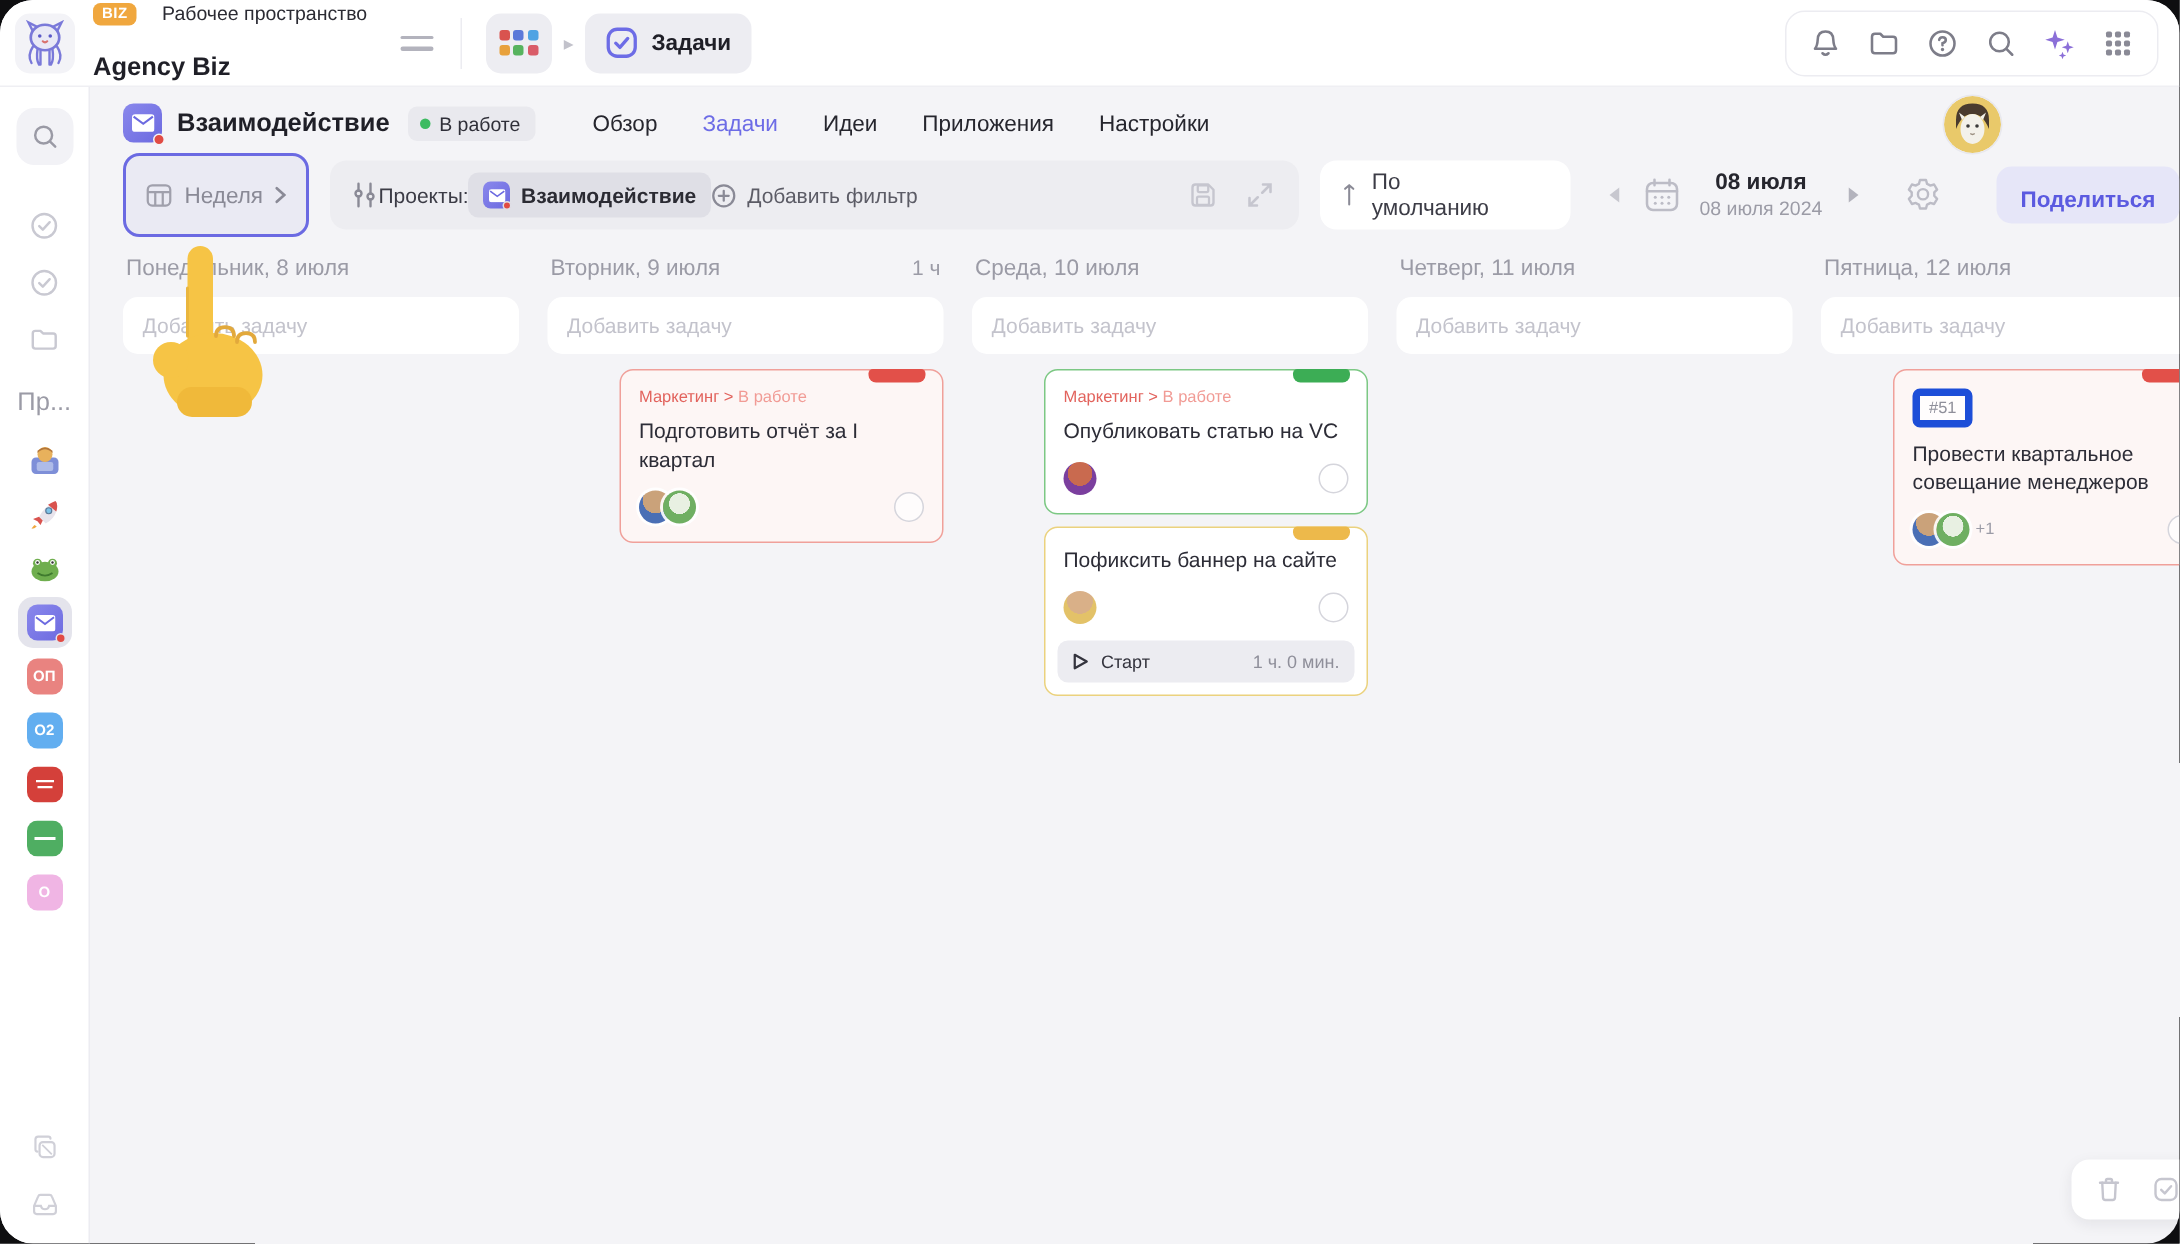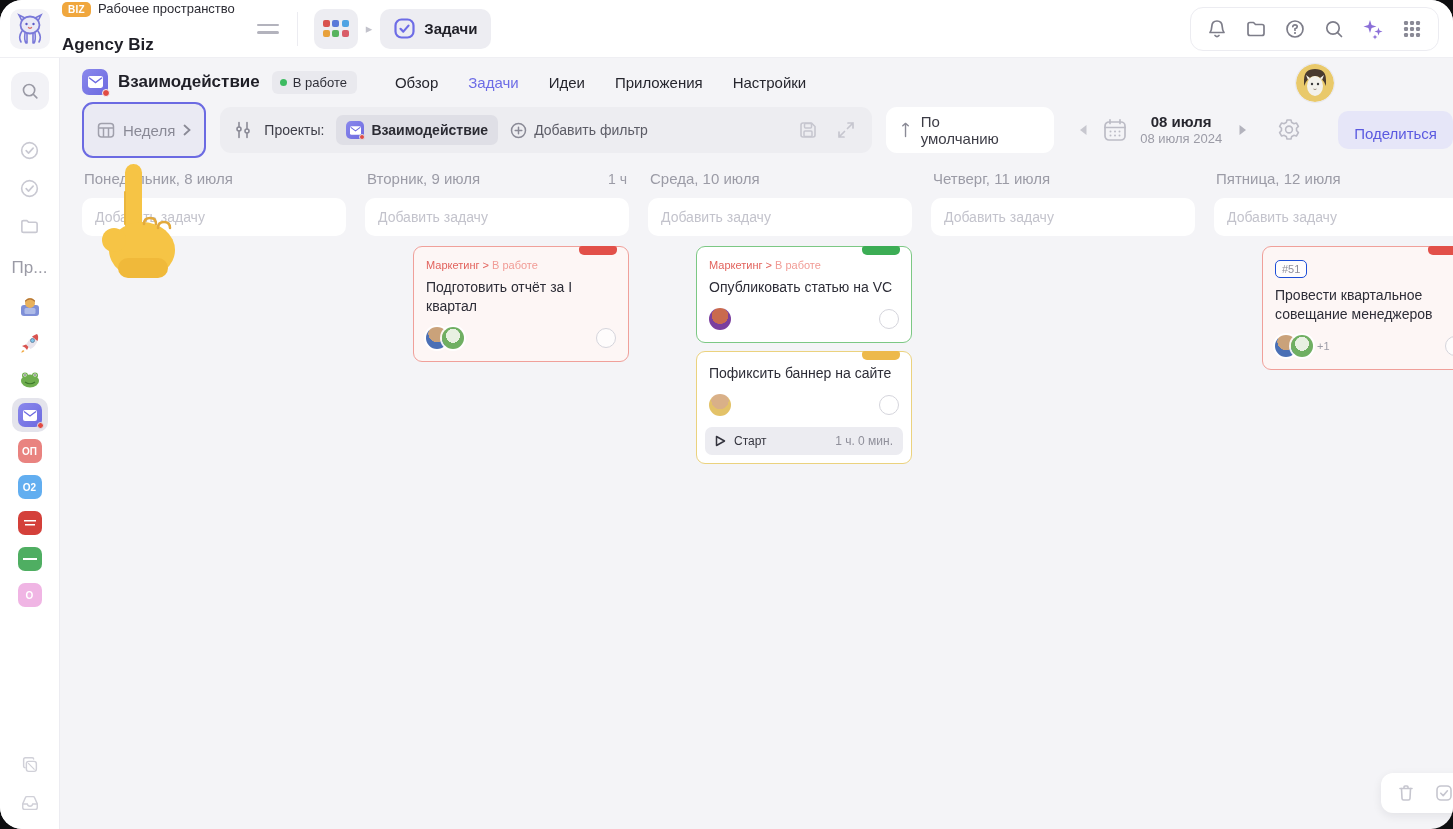--- a/index.html
+++ b/index.html
@@ -3,21 +3,21 @@
 <meta charset="utf-8">
 <style>
   * { margin:0; padding:0; box-sizing:border-box; }
   html,body { background:#0e0e10; font-family:"Liberation Sans","DejaVu Sans",sans-serif; }
   .app { position:relative; width:1453px; height:829px; background:#f4f4f7; border-radius:22px; overflow:hidden; }
 
   
   .topbar { position:absolute; top:0; left:0; right:0; height:58px; background:#fff; display:flex; align-items:center; padding:0 14px 0 10px; border-bottom:1px solid #efeff3; z-index:5; }
   .ws-logo { width:40px; height:40px; border-radius:10px; background:#f3f3f7; display:flex; align-items:center; justify-content:center; flex-shrink:0; }
   .ws-info { margin-left:12px; line-height:1.15; }
-  .ws-top { display:flex; align-items:center; gap:7px; }
+  .ws-top { display:flex; align-items:center; gap:17px; }
   .biz-badge { background:#f0a73e; color:#fff; font-size:10px; font-weight:bold; padding:2px 6px; border-radius:5px; letter-spacing:.3px; }
   .ws-label { font-size:13px; color:#2b2b33; }
   .ws-name { font-size:17px; font-weight:bold; color:#1f1f27; margin-top:18px; }
   .hamburger { margin-left:22px; display:flex; flex-direction:column; gap:5px; cursor:pointer; }
   .hamburger span { display:block; width:22px; height:2.5px; border-radius:2px; background:#b3b3bd; }
   .tb-divider { width:1px; height:34px; background:#ececf1; margin:0 16px 0 18px; }
   .apps-pill { width:44px; height:40px; border-radius:10px; background:#ededf2; display:flex; align-items:center; justify-content:center; }
   .apps-grid { display:grid; grid-template-columns:repeat(3,7px); grid-template-rows:repeat(2,7px); gap:2.5px; }
   .apps-grid i { border-radius:2px; }
   .crumb-chev { margin:0 8px; color:#c2c2cb; font-size:13px; }
@@ -47,35 +47,35 @@
   .proj-title { font-size:17px; font-weight:bold; color:#1f1f27; margin-left:10px; }
   .status-pill { margin-left:12px; background:#e9e9ee; border-radius:6px; padding:4px 10px 4px 8px; display:flex; align-items:center; gap:6px; font-size:13px; color:#2f2f38; }
   .status-dot { width:7px; height:7px; border-radius:50%; background:#3dbb61; }
   .proj-tabs { display:flex; gap:30px; margin-left:38px; }
   .proj-tab { font-size:15px; color:#26262e; cursor:pointer; }
   .proj-tab.active { color:#6d6ce6; }
 
   
   .toolbar { position:absolute; top:106px; left:60px; right:0; height:48px; display:flex; align-items:center; padding-left:22px; gap:14px; }
   .view-btn { height:56px; display:flex; align-items:center; gap:8px; padding:0 13px; background:#eaeaf3; border:2px solid #6b6ae2; border-radius:11px; color:#8a8a96; font-size:15px; cursor:pointer; }
-  .filter-pill { height:46px; width:700px; background:#ededf1; border-radius:11px; display:flex; align-items:center; padding:0 14px; gap:12px; }
+  .filter-pill { height:46px; width:700px; background:#ededf1; border-radius:11px; display:flex; align-items:center; padding:0 14px; }
   .filter-pill .flabel { font-size:14px; color:#3c3c46; }
   .filter-chip { background:#dfdfe6; border-radius:7px; height:30px; display:flex; align-items:center; gap:7px; padding:0 10px; font-size:14px; font-weight:bold; color:#2b2b33; cursor:pointer; }
   .chip-icon { width:18px; height:18px; border-radius:5px; background:linear-gradient(135deg,#8a88ec,#6c6ae0); position:relative; display:flex; align-items:center; justify-content:center; }
   .chip-icon .dot { position:absolute; right:-1px; bottom:-1px; width:6px; height:6px; border-radius:50%; background:#e14b44; border:1px solid #dfdfe6; }
   .add-filter { display:flex; align-items:center; gap:7px; font-size:14px; color:#5c5c66; cursor:pointer; }
   .filter-right { margin-left:auto; display:flex; gap:14px; }
   .sort-pill { height:46px; background:#fff; border-radius:11px; display:flex; align-items:center; gap:10px; padding:0 40px 0 14px; font-size:15px; color:#3c3c46; cursor:pointer; }
   .date-nav { display:flex; align-items:center; gap:10px; margin-left:6px; }
   .nav-arrow { border:none; background:none; cursor:pointer; padding:4px; display:flex; }
   .date-block { text-align:center; line-height:1.2; width:86px; }
   .date-main { font-size:15px; font-weight:bold; color:#26262e; }
   .date-sub { font-size:13px; color:#9b9ba6; }
   .gear-btn { margin-left:10px; cursor:pointer; display:flex; }
-  .share-btn { margin-left:22px; height:38px; border:none; border-radius:10px; background:#e6e6f8; color:#5b5ae0; font-size:15px; padding:14px 16px; cursor:pointer; font-family:inherit; }
+  .share-btn { margin-left:22px; height:38px; border:none; border-radius:10px; background:#e6e6f8; color:#5b5ae0; font-size:15px; padding:14px 16px; cursor:pointer; font-family:inherit;font-weight:bold; }
 
   
   .board { position:absolute; top:154px; left:60px; right:0; bottom:0; padding:16px 0 0 22px; display:flex; gap:19px; overflow:hidden; }
   .col { width:264px; flex-shrink:0; }
   .col-head { display:flex; justify-content:space-between; align-items:baseline; padding:0 2px; }
   .col-title { font-size:15px; color:#9b9ba6; }
   .col-hours { font-size:14px; color:#9b9ba6; }
   .add-task { margin-top:11px; width:100%; height:38px; border:none; border-radius:10px; background:#fff; padding:0 13px; font-size:14px; font-family:inherit; color:#3c3c46; outline:none; }
   .add-task::placeholder { color:#c3c3cc; }
   .cards { margin-top:10px; display:flex; flex-direction:column; gap:8px; }
@@ -98,21 +98,21 @@
   .av + .av { margin-left:-6px; }
   .av.a1 { background:radial-gradient(circle at 50% 30%, #caa27a 0 45%, #4a6fb5 46%); }
   .av.a2 { background:radial-gradient(circle at 50% 40%, #e8f0e2 0 40%, #6faf62 41%); }
   .av.a3 { background:radial-gradient(circle at 50% 35%, #c96a4f 0 45%, #7b3f9e 46%); }
   .av.a4 { background:radial-gradient(circle at 50% 30%, #d9b088 0 45%, #e3c268 46%); }
   .plus-more { font-size:11px; color:#9b9ba6; margin-left:4px; }
   .chk-circle { width:20px; height:20px; border-radius:50%; border:1.5px solid #d5d5dc; background:rgba(255,255,255,.65); flex-shrink:0; }
   .timer-bar { margin:11px -4px -4px; height:28px; background:#ececf1; border-radius:7px; display:flex; align-items:center; justify-content:space-between; padding:0 10px; }
   .timer-left { display:flex; align-items:center; gap:8px; font-size:12px; color:#34343e; }
   .timer-val { font-size:12px; color:#8f8f9a; }
-  .id-badge { display:inline-block; border:1px solid #1d4ed8; background:rgba(255,255,255,.75); color:#8f8f9a; font-size:11px; border-radius:5px; padding:2px 6px; margin-bottom:8px; }
+  .id-badge { display:inline-block; border:5px solid #1d4ed8; background:rgba(255,255,255,.75); color:#8f8f9a; font-size:11px; border-radius:5px; padding:2px 6px; margin-bottom:8px; }
 
   
   .float-actions { position:absolute; right:-16px; bottom:16px; height:40px; background:#fff; border-radius:12px; box-shadow:0 3px 10px rgba(30,30,40,.08); display:flex; align-items:center; gap:14px; padding:0 13px; z-index:6; }
   .cursor-hand { position:absolute; left:92px; top:162px; z-index:9; pointer-events:none; }
   svg { display:block; }
 </style>
 </head>
 <body>
 
 <div class="app">

